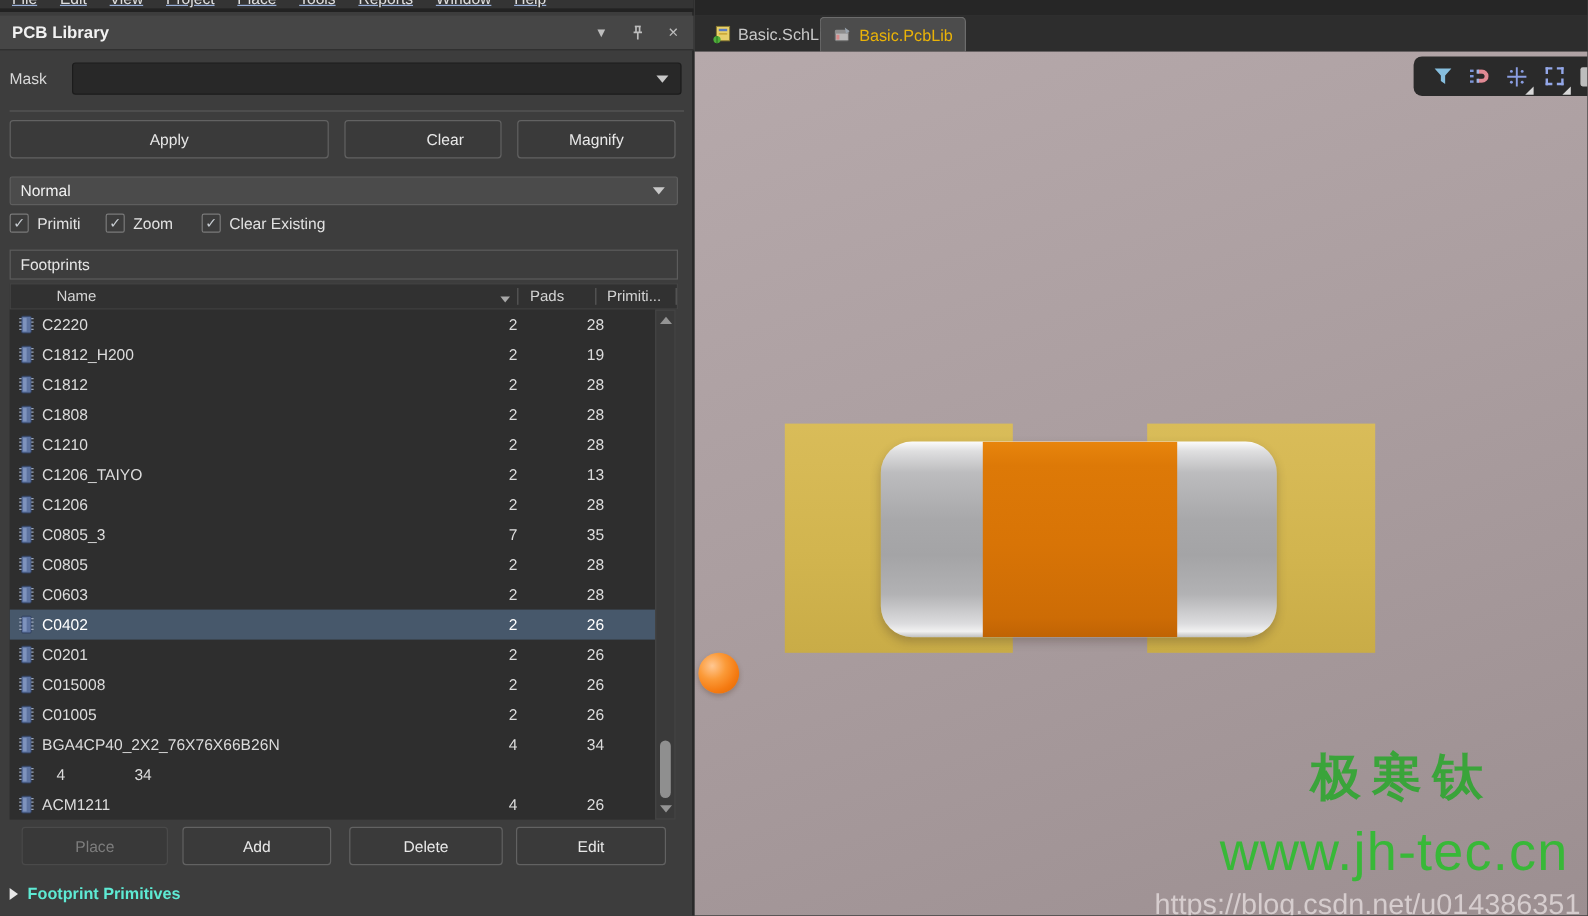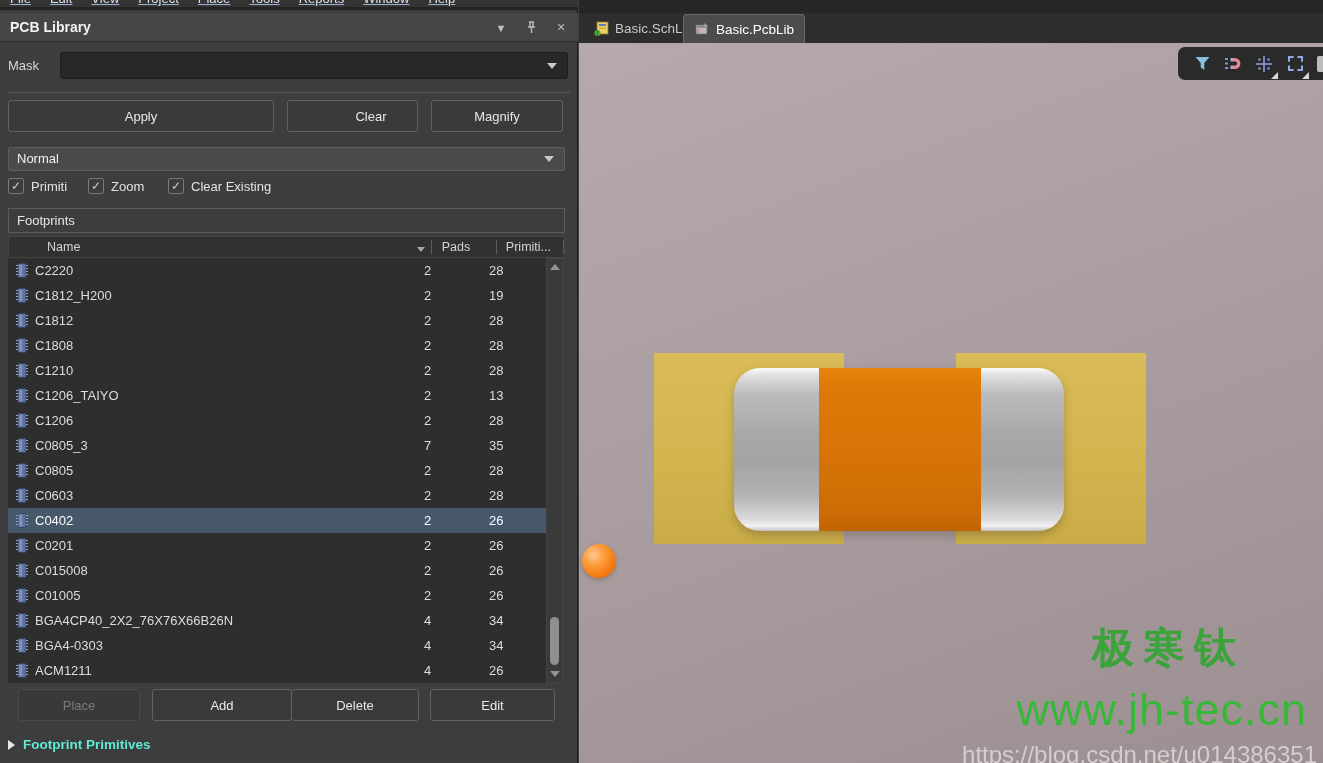--- a/index.html
+++ b/index.html
@@ -83,37 +83,37 @@
     border-left:5px solid transparent; border-right:5px solid transparent;
     border-bottom:6px solid #949494; }
   .vs-down { position:absolute; bottom:5px; left:3px; width:0; height:0;
     border-left:5px solid transparent; border-right:5px solid transparent;
     border-top:6px solid #949494; }
   .vs-thumb { position:absolute; left:3px; top:358px; width:9px; height:48px;
     background:#8f8f8f; border-radius:5px; }
 
   .footer-btns .btn { position:absolute; top:689px; height:32px; }
   .btn-place { left:18px; width:122px; color:#7c7c7c; border-color:#4a4a4a; background:#393939; }
-  .btn-add { left:152px; width:140px; }
+  .btn-add { left:152px; width:124px; }
   .btn-delete { left:291px; width:128px; }
   .btn-edit { left:430px; width:125px; }
 
   .fp-prim { position:absolute; left:8px; top:737px; display:flex; align-items:center; gap:8px; }
   .fp-tri { width:0; height:0; border-top:5px solid transparent; border-bottom:5px solid transparent;
     border-left:7px solid #e8e8e8; }
   .fp-prim span { color:#5eead4; font-weight:bold; font-size:13.5px; }
 
   
   .right-region { position:absolute; left:579px; top:0; width:744px; height:763px; }
   .top-strip { position:absolute; left:0; top:0; width:744px; height:13px; background:#262626; }
   .tab-bar { position:absolute; left:0; top:13px; width:744px; height:30px; background:#2d2d2d; }
   .tab { position:absolute; top:1px; height:29px; display:flex; align-items:center; gap:6px;
     padding:0 10px; font-size:13.5px; color:#c9c9c9; }
   .tab.active { background:#4c4c4c; border:1px solid #6c6c6c; border-bottom:none;
-    border-radius:4px 4px 0 0; color:#ffffff; }
+    border-radius:4px 4px 0 0; color:#eab308; }
   .tab-sch { left:4px; } .tab-pcb { left:104px; }
 
   .canvas { position:absolute; left:0; top:43px; width:744px; height:720px; overflow:hidden;
     background:linear-gradient(160deg,#b6a9ab 0%,#ab9ea0 45%,#9c8f91 100%); }
 
   .pad { position:absolute; top:310px; width:190px; height:191px;
     background:linear-gradient(180deg,#d9bc59 0%,#d2b54f 55%,#c9ac47 100%); }
   .pad-left { left:75px; } .pad-right { left:377px; }
 
   .comp-body { position:absolute; left:155px; top:325px; width:330px; height:163px;
@@ -555,21 +555,20 @@
                 <line x1="1" y1="6.5" x2="3" y2="6.5"></line>
               <line x1="1" y1="9.5" x2="3" y2="9.5"></line>
                 <line x1="1" y1="12.5" x2="3" y2="12.5"></line>
               <line x1="11" y1="3.5" x2="13" y2="3.5"></line>
                 <line x1="11" y1="6.5" x2="13" y2="6.5"></line>
               <line x1="11" y1="9.5" x2="13" y2="9.5"></line>
                 <line x1="11" y1="12.5" x2="13" y2="12.5"></line>
             </g>
           </svg>
         </span>
-        <span class="name-cell">BGA4-0303</span>
         <span class="pads-cell">4</span>
         <span class="prim-cell">34</span>
       </div>
         <div class="row">
         <span class="icon-cell">
           <svg width="14" height="17" viewBox="0 0 14 17">
             <rect x="3" y="1.5" width="8" height="14" rx="1" fill="#5d73a0" stroke="#31405e" stroke-width="0.8"></rect>
             <rect x="4.2" y="2.8" width="3" height="11.4" fill="#7e93bd"></rect>
             <g stroke="#9aa6ba" stroke-width="1">
               <line x1="1" y1="3.5" x2="3" y2="3.5"></line>

